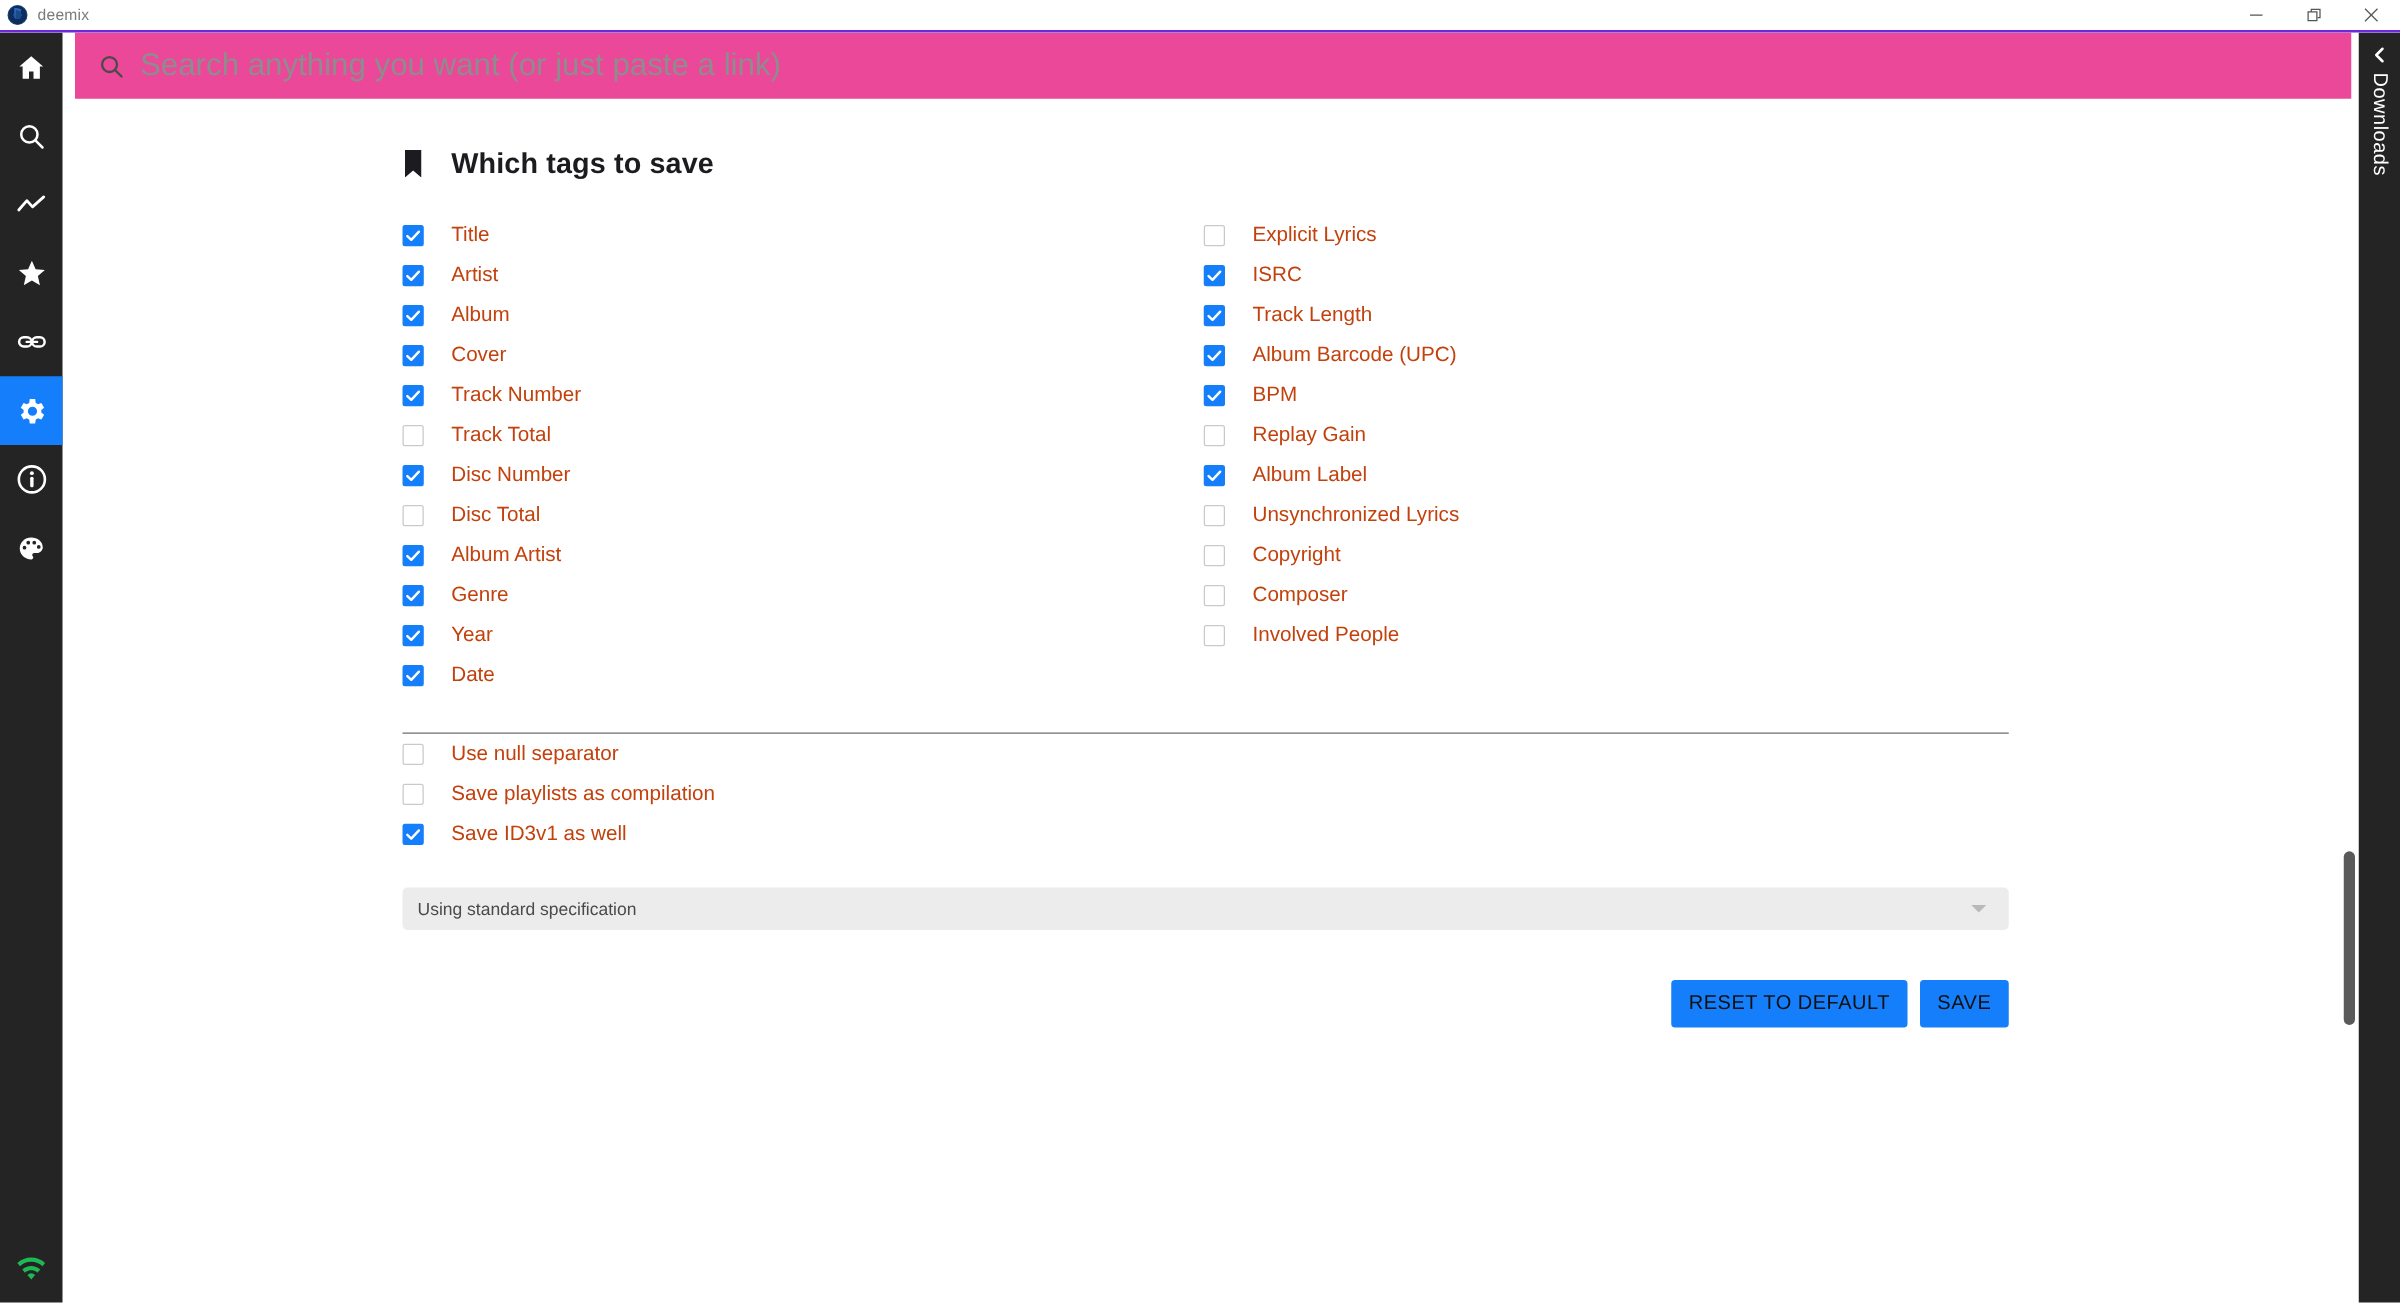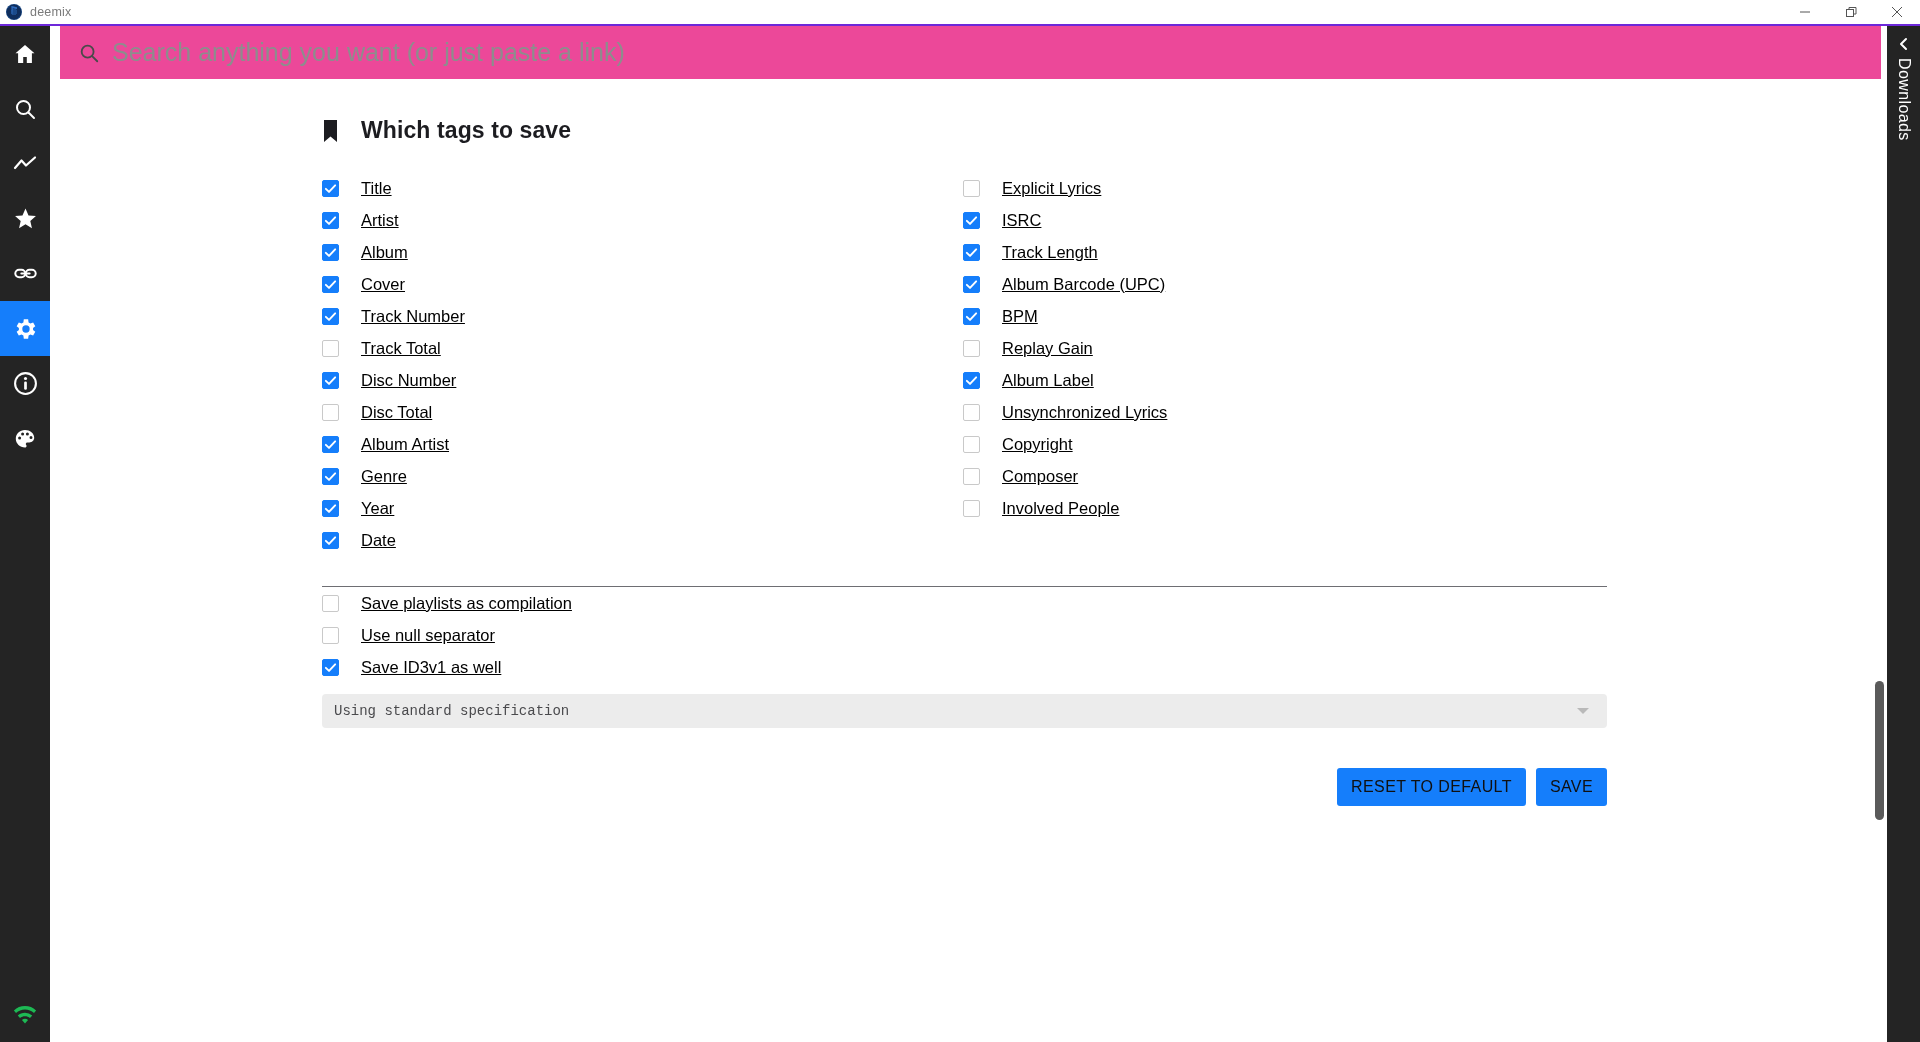--- a/index.html
+++ b/index.html
@@ -137,49 +137,47 @@
     width: 17px; height: 17px;
     border-radius: 2px;
     flex: none;
     display: flex; align-items: center; justify-content: center;
   }
   .cbox.off { border: 1.6px solid #c9c9c9; background: #ffffff; }
   .cbox.on  { background: #157efb; border: 1.6px solid #157efb; }
   .cbox.on svg { display: block; }
   .cb-label {
     margin-left: 22px;
-    font-size: 16.5px; color: #000000;
+    font-size: 16.5px; color: #c2410c;
     font-weight: 400;
     white-space: nowrap;
-    text-decoration: underline;
   }
 
   .divider {
     width: 1285px; height: 1px;
     background: #6e6e73;
     margin-top: 30px;
   }
 
   #other-head { margin-top: 33px; margin-bottom: 22px; }
 
   .other-rows { margin-top: 0; }
   .other-rows .cb-row { height: 32px; }
 
   .select-label {
     margin-top: 24px;
     font-size: 16px; color: #4a4a4d;
   }
   .select-wrap {
-    margin-top: 11px;
+    margin-top: 27px;
     width: 1285px; height: 34px;
     background: #ececec;
     border-radius: 4px;
     display: flex; align-items: center;
     position: relative;
-    font-family: Liberation Mono, monospace;
   }
   .select-value {
     font-size: 14px; color: #4a4a4d;
     margin-left: 12px;
   }
   .select-arrow {
     position: absolute; right: 18px; top: 50%;
     transform: translateY(-50%);
     width: 0; height: 0;
     border-left: 6px solid transparent;
@@ -503,25 +501,25 @@
     </div>
 
     <div id="grid-spacer" style="height:384px"></div>
 
     <div class="divider"></div>
 
 
     <div class="other-rows" id="other-rows">
         <div class="cb-row">
           <span class="cbox off"></span>
-          <span class="cb-label">Save playlists as compilation</span>
+          <span class="cb-label">Use null separator</span>
         </div>
         <div class="cb-row">
           <span class="cbox off"></span>
-          <span class="cb-label">Use null separator</span>
+          <span class="cb-label">Save playlists as compilation</span>
         </div>
         <div class="cb-row">
           <span class="cbox on">
             <svg width="13" height="13" viewBox="0 0 14 14" fill="none" stroke="#fff" stroke-width="2.1" stroke-linecap="round" stroke-linejoin="round">
               <polyline points="2,7.4 5.4,10.6 12,3.6"></polyline>
             </svg>
           </span>
           <span class="cb-label">Save ID3v1 as well</span>
         </div>
       </div>

